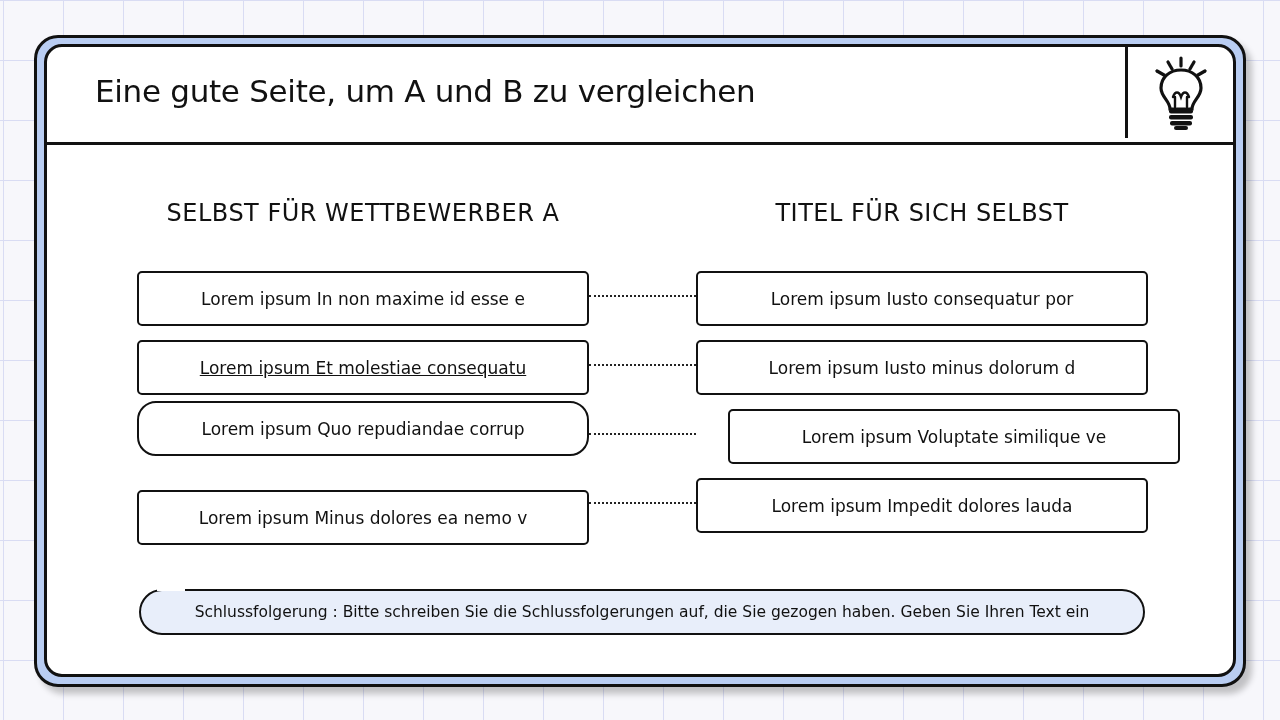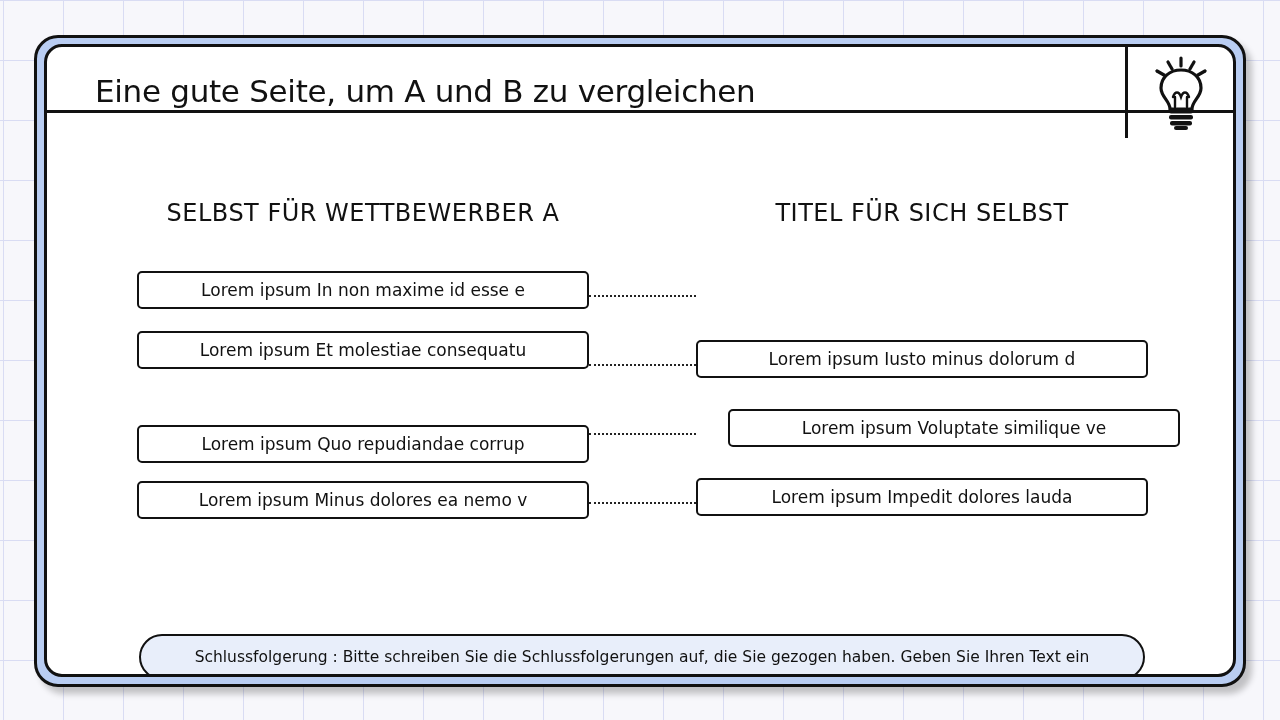--- a/index.html
+++ b/index.html
@@ -20,57 +20,57 @@
     background:#b9cdf2;
     border:3px solid #111;border-radius:24px;
     box-shadow:6px 7px 6px rgba(0,0,0,0.22);
   }
   .inner-card{
     position:absolute;left:7px;top:6px;right:7px;bottom:7px;
     background:#fff;border:3px solid #111;border-radius:18px;
     overflow:hidden;
   }
   .header{
-    position:absolute;left:0;top:0;right:0;height:66px;
+    position:absolute;left:0;top:0;right:0;height:98px;
     border-bottom:3px solid #111;box-sizing:border-box;
   }
   .page-title{
     position:absolute;left:48px;top:26px;
     font-size:33px;font-weight:500;letter-spacing:-0.3px;
     font-family:"DejaVu Sans","Liberation Sans",sans-serif;
     font-size:31px;
   }
   .icon-cell{
     position:absolute;right:0;top:0;width:108px;height:91px;
     border-left:3px solid #111;box-sizing:border-box;
     display:flex;align-items:center;justify-content:center;
   }
   .col-heading{
     position:absolute;top:152px;width:452px;text-align:center;
     font-size:26px;letter-spacing:0.5px;
     font-family:"DejaVu Sans","Liberation Sans",sans-serif;
     font-size:24px;
   }
   .item-box{
-    position:absolute;width:452px;height:38px;box-sizing:border-box;
+    position:absolute;width:452px;height:55px;box-sizing:border-box;
     border:2px solid #111;border-radius:5px;background:#fff;
     display:flex;align-items:center;justify-content:center;
     font-family:"DejaVu Sans","Liberation Sans",sans-serif;
     font-size:17px;white-space:nowrap;
   }
   .connector{
     position:absolute;height:0;border-top:2px dotted #222;
   }
   .conclusion{
     position:absolute;left:92px;top:542px;width:1006px;height:46px;
     box-sizing:border-box;background:#e8eefa;
     border:2px solid #111;border-radius:23px;
     display:flex;align-items:center;justify-content:center;
     font-family:"DejaVu Sans","Liberation Sans",sans-serif;
-    font-size:15.5px;white-space:nowrap;margin-top:45px;
+    font-size:15.5px;white-space:nowrap;
   }
   .conclusion-notch{
     position:absolute;left:110px;top:540px;width:28px;height:4px;background:#fff;
   }
 </style>
 </head>
 <body>
 
 <div class="outer-frame">
   <div class="inner-card">
@@ -96,29 +96,30 @@
             <rect x="23" y="71" width="14" height="4" rx="2"></rect>
           </g>
         </svg>
       </div>
     </div>
 
     <div class="col-heading" style="left:90px;">SELBST FÜR WETTBEWERBER A</div>
     <div class="col-heading" style="left:649px;">TITEL FÜR SICH SELBST</div>
 
     <div class="item-box" style="left:90px;top:224px;">Lorem ipsum In non maxime id esse e</div>
-    <div class="item-box" style="left:90px;top:284px;">Lorem ipsum Et molestiae consequatu</div>
-    <div class="item-box" style="left:90px;top:378px;">Lorem ipsum Quo repudiandae corrup</div>
-    <div class="item-box" style="left:90px;top:434px;">Lorem ipsum Minus dolores ea nemo v</div>
+    <div class="item-box" style="left:90px;top:293px;text-decoration:underline;">Lorem ipsum Et molestiae consequatu</div>
+    <div class="item-box" style="left:90px;top:354px;border-radius:19px;">Lorem ipsum Quo repudiandae corrup</div>
+    <div class="item-box" style="left:90px;top:443px;">Lorem ipsum Minus dolores ea nemo v</div>
 
     <div class="connector" style="left:542px;width:107px;top:248px;"></div>
     <div class="connector" style="left:542px;width:107px;top:317px;"></div>
     <div class="connector" style="left:542px;width:107px;top:386px;"></div>
     <div class="connector" style="left:542px;width:107px;top:455px;"></div>
 
+    <div class="item-box" style="left:649px;top:224px;">Lorem ipsum Iusto consequatur por</div>
     <div class="item-box" style="left:649px;top:293px;">Lorem ipsum Iusto minus dolorum d</div>
     <div class="item-box" style="left:649px;top:362px;margin-left:32px;">Lorem ipsum Voluptate similique ve</div>
     <div class="item-box" style="left:649px;top:431px;">Lorem ipsum Impedit dolores lauda</div>
 
     <div class="conclusion">
       <span>Schlussfolgerung : Bitte schreiben Sie die Schlussfolgerungen auf, die Sie gezogen haben. Geben Sie Ihren Text ein</span>
     </div>
     <div class="conclusion-notch"></div>
 
   </div>

